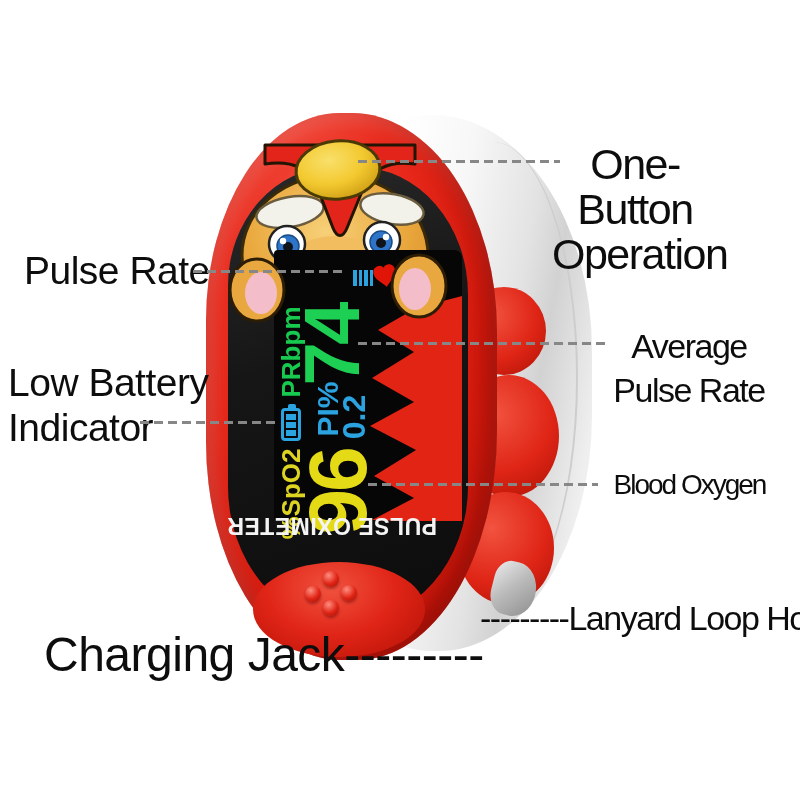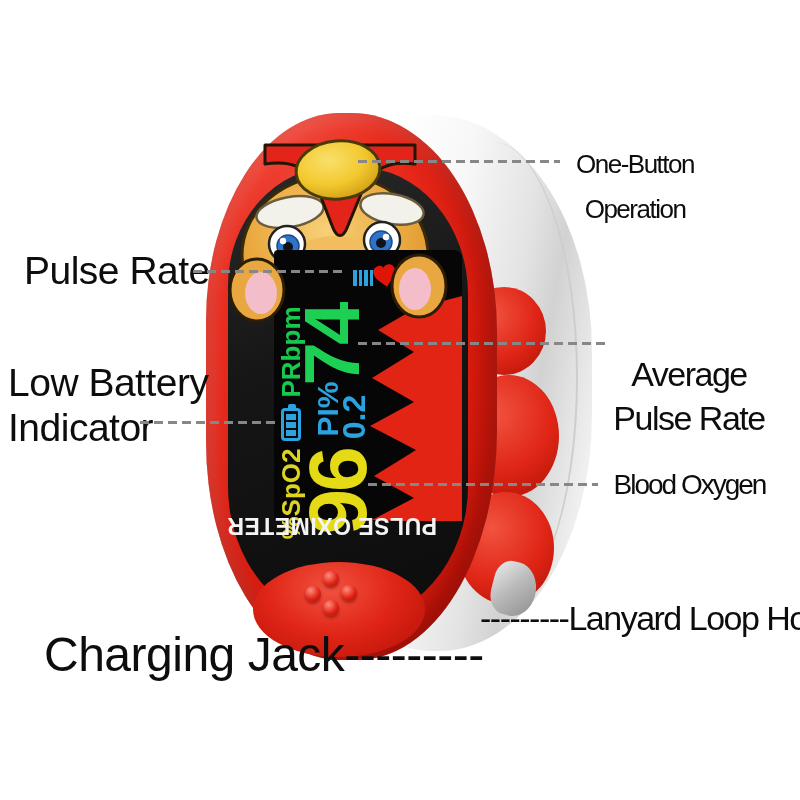--- a/index.html
+++ b/index.html
@@ -57,25 +57,25 @@
   .chin{left:253px;top:562px;width:172px;height:95px;border-radius:50%;
     background:radial-gradient(ellipse at 45% 28%,#f1523f,#e02517 48%,#c2170b 82%);}
   .bump{width:16px;height:16px;border-radius:50%;
     background:radial-gradient(circle at 35% 28%,#ff8d7e,#e02415 55%,#a01205 95%);
     box-shadow:0 2px 3px rgba(90,0,0,.45);}
   .b1{left:323px;top:571px;} .b2{left:305px;top:586px;} .b3{left:341px;top:585px;} .b4{left:323px;top:600px;}
 
   
   .lbl{position:absolute;color:#0d0d0d;z-index:5;}
   .lbl-one-button{left:552px;top:142px;width:166px;text-align:center;
-    font-size:26px;letter-spacing:-1.5px;line-height:45px;}
+    font-size:43px;letter-spacing:-1.5px;line-height:45px;}
   .lbl-pulse-rate{left:24px;top:249px;font-size:39px;letter-spacing:-.5px;}
   .lbl-low-battery{left:8px;top:360px;font-size:39px;letter-spacing:-.5px;line-height:45px;}
   .lbl-average{left:610px;top:324px;width:158px;text-align:center;
-    font-size:34px;letter-spacing:-1.5px;line-height:44px;margin-top:28px;}
+    font-size:34px;letter-spacing:-1.5px;line-height:44px;}
   .lbl-blood{left:582px;top:463px;width:215px;text-align:center;
     font-size:28px;letter-spacing:-2px;line-height:43px;}
   .lbl-lanyard{left:480px;top:599px;font-size:34px;letter-spacing:-1.5px;white-space:nowrap;}
   .lbl-charging{left:44px;top:627px;font-size:48px;letter-spacing:-.5px;white-space:nowrap;}
   .leader{position:absolute;height:3px;z-index:5;
     background:repeating-linear-gradient(90deg,#878787 0 9px,transparent 9px 14px);}
   .ld-one-button{left:358px;top:160px;width:202px;}
   .ld-pulse-rate{left:193px;top:270px;width:152px;}
   .ld-low-battery{left:140px;top:421px;width:139px;}
   .ld-average{left:358px;top:342px;width:252px;}

